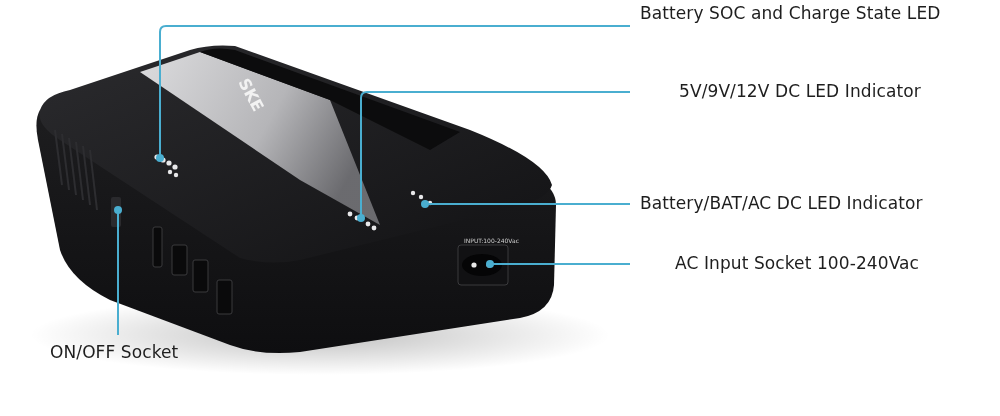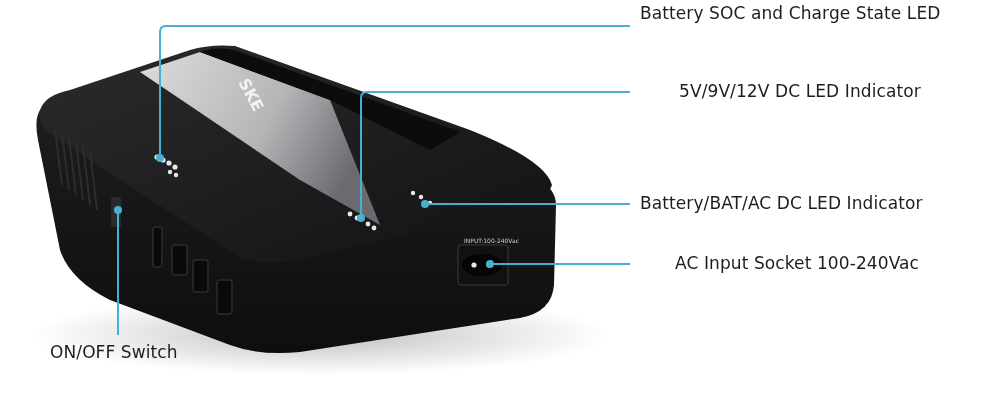--- a/index.html
+++ b/index.html
@@ -106,14 +106,14 @@
         <circle cx="425" cy="204" r="4"></circle>
         <circle cx="490" cy="264" r="4"></circle>
         <circle cx="118" cy="210" r="4"></circle>
     </g>
   </svg>
 
   <div class="label" style="left:640px;top:3px;text-align:right;">Battery SOC and Charge State LED</div>
   <div class="label" style="left:640px;top:81px;margin-left:39px;">5V/9V/12V DC LED Indicator</div>
   <div class="label" style="left:640px;top:193px;">Battery/BAT/AC DC LED Indicator</div>
   <div class="label" style="left:675px;top:253px;">AC Input Socket 100-240Vac</div>
-  <div class="label" style="left:50px;top:342px;">ON/OFF Switch</div>
+  <div class="label" style="left:50px;top:342px;">ON/OFF Socket</div>
 </div>
 
 </body></html>

